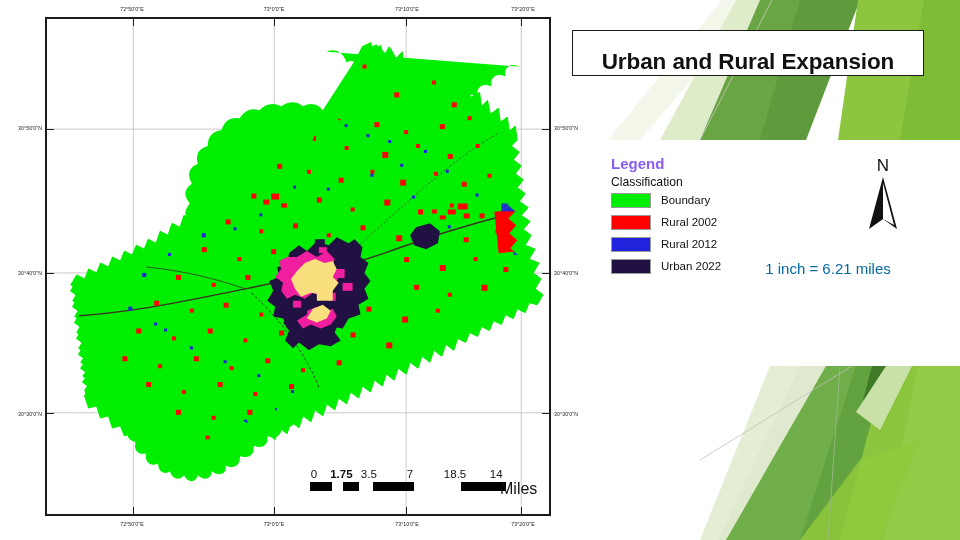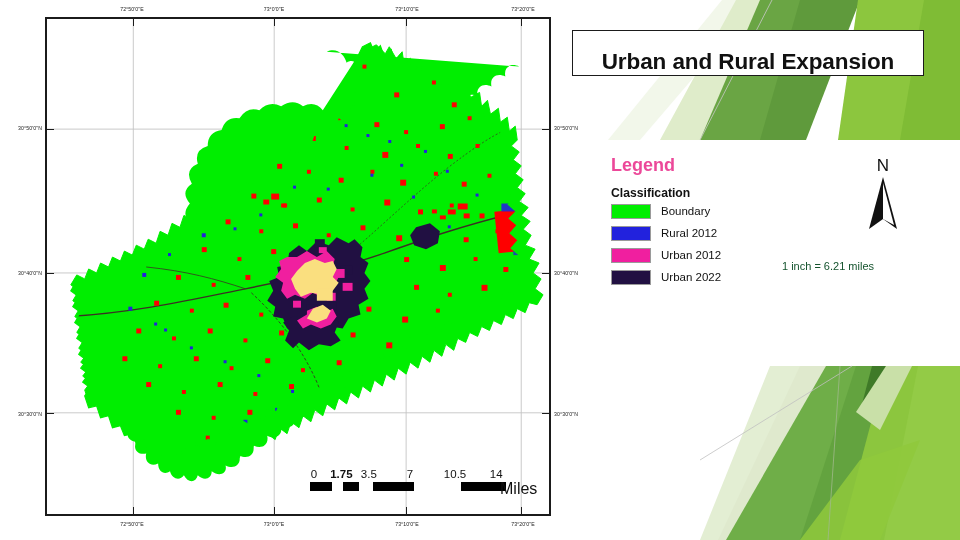--- a/index.html
+++ b/index.html
@@ -85,23 +85,23 @@
   #title-text {
     font-size: 22.5px;
     font-weight: bold;
     color: #111111;
     letter-spacing: -0.1px;
     white-space: nowrap;
   }
 
   
   #legend { position: absolute; left: 611px; top: 155px; width: 220px; }
-  #legend-title { font-size: 18px; font-weight: bold; color: #ec4899; }
+  #legend-title { font-size: 15px; font-weight: bold; color: #8b5cf6; }
   #legend-layer { font-size: 12.2px; font-weight: bold; color: #111; margin-top: 11px; }
-  #legend-sub   { font-size: 12.2px; font-weight: bold; color: #111; margin-top: 10px; }
+  #legend-sub   { font-size: 12.2px; font-weight: normal; color: #111; margin-top: 3px; }
   .leg-row { display: flex; align-items: center; height: 22px; }
   .leg-swatch {
     width: 40px; height: 15px;
     border: 1px solid #9a9a9a;
     box-sizing: border-box;
     flex: 0 0 auto;
   }
   .leg-label { font-size: 11.5px; color: #111; margin-left: 10px; }
 
   
@@ -538,21 +538,21 @@
     <div class="grat-label grat-right" style="left:554px;top:273px;">30°40'0"N</div>
     <div class="grat-label grat-right" style="left:554px;top:414px;">30°30'0"N</div>
   </div>
 
   <div id="scalebar">
     <div class="sb-nums">
       <div class="sb-num" style="left:2%;">0</div>
       <div class="sb-num" style="left:16%;font-weight:bold;">1.75</div>
       <div class="sb-num" style="left:30%;">3.5</div>
       <div class="sb-num" style="left:51%;">7</div>
-      <div class="sb-num" style="left:74%;">10.5</div>
+      <div class="sb-num" style="left:74%;">18.5</div>
       <div class="sb-num" style="left:95%;">14</div>
     </div>
     <div class="sb-bar">
       <div class="seg-b" style="width:11%"></div>
       <div class="seg-w" style="width:6%"></div>
       <div class="seg-b" style="width:8%"></div>
       <div class="seg-w" style="width:7%"></div>
       <div class="seg-b" style="width:21%"></div>
       <div class="seg-w" style="width:24%"></div>
       <div class="seg-b" style="width:23%"></div>
@@ -566,39 +566,39 @@
 
   <div id="legend">
     <div id="legend-title">Legend</div>
     <div id="legend-sub">Classification</div>
 
     <div class="leg-row">
       <div class="leg-swatch" style="background:#00ee00"></div>
       <div class="leg-label">Boundary</div>
     </div>
     <div class="leg-row">
+      <div class="leg-swatch" style="background:#fe0000"></div>
+      <div class="leg-label">Rural 2002</div>
+    </div>
+    <div class="leg-row">
       <div class="leg-swatch" style="background:#2222dd"></div>
       <div class="leg-label">Rural 2012</div>
-    </div>
-    <div class="leg-row">
-      <div class="leg-swatch" style="background:#f01f9f"></div>
-      <div class="leg-label">Urban 2012</div>
     </div>
     <div class="leg-row">
       <div class="leg-swatch" style="background:#211042"></div>
       <div class="leg-label">Urban 2022</div>
     </div>
   </div>
 
   <div id="north">
     <div id="north-n">N</div>
     <svg id="north-arrow" viewBox="0 0 44 56">
       <polygon points="22,2 36,54 22,44" fill="#111111"></polygon>
       <polygon points="22,2 8,54 22,44" fill="#111111"></polygon>
       <polygon points="22,8 22,44 33,50" fill="#ffffff"></polygon>
     </svg>
   </div>
 
   <div id="inch-note-wrap" style="transform:translateX(-50%)">
-    <div style="font-size:11px;color:#14532d;white-space:nowrap;">1 inch = 6.21 miles</div>
+    <div style="font-size:15px;color:#0369a1;white-space:nowrap;">1 inch = 6.21 miles</div>
   </div>
 
 </div>
 
 </body></html>

